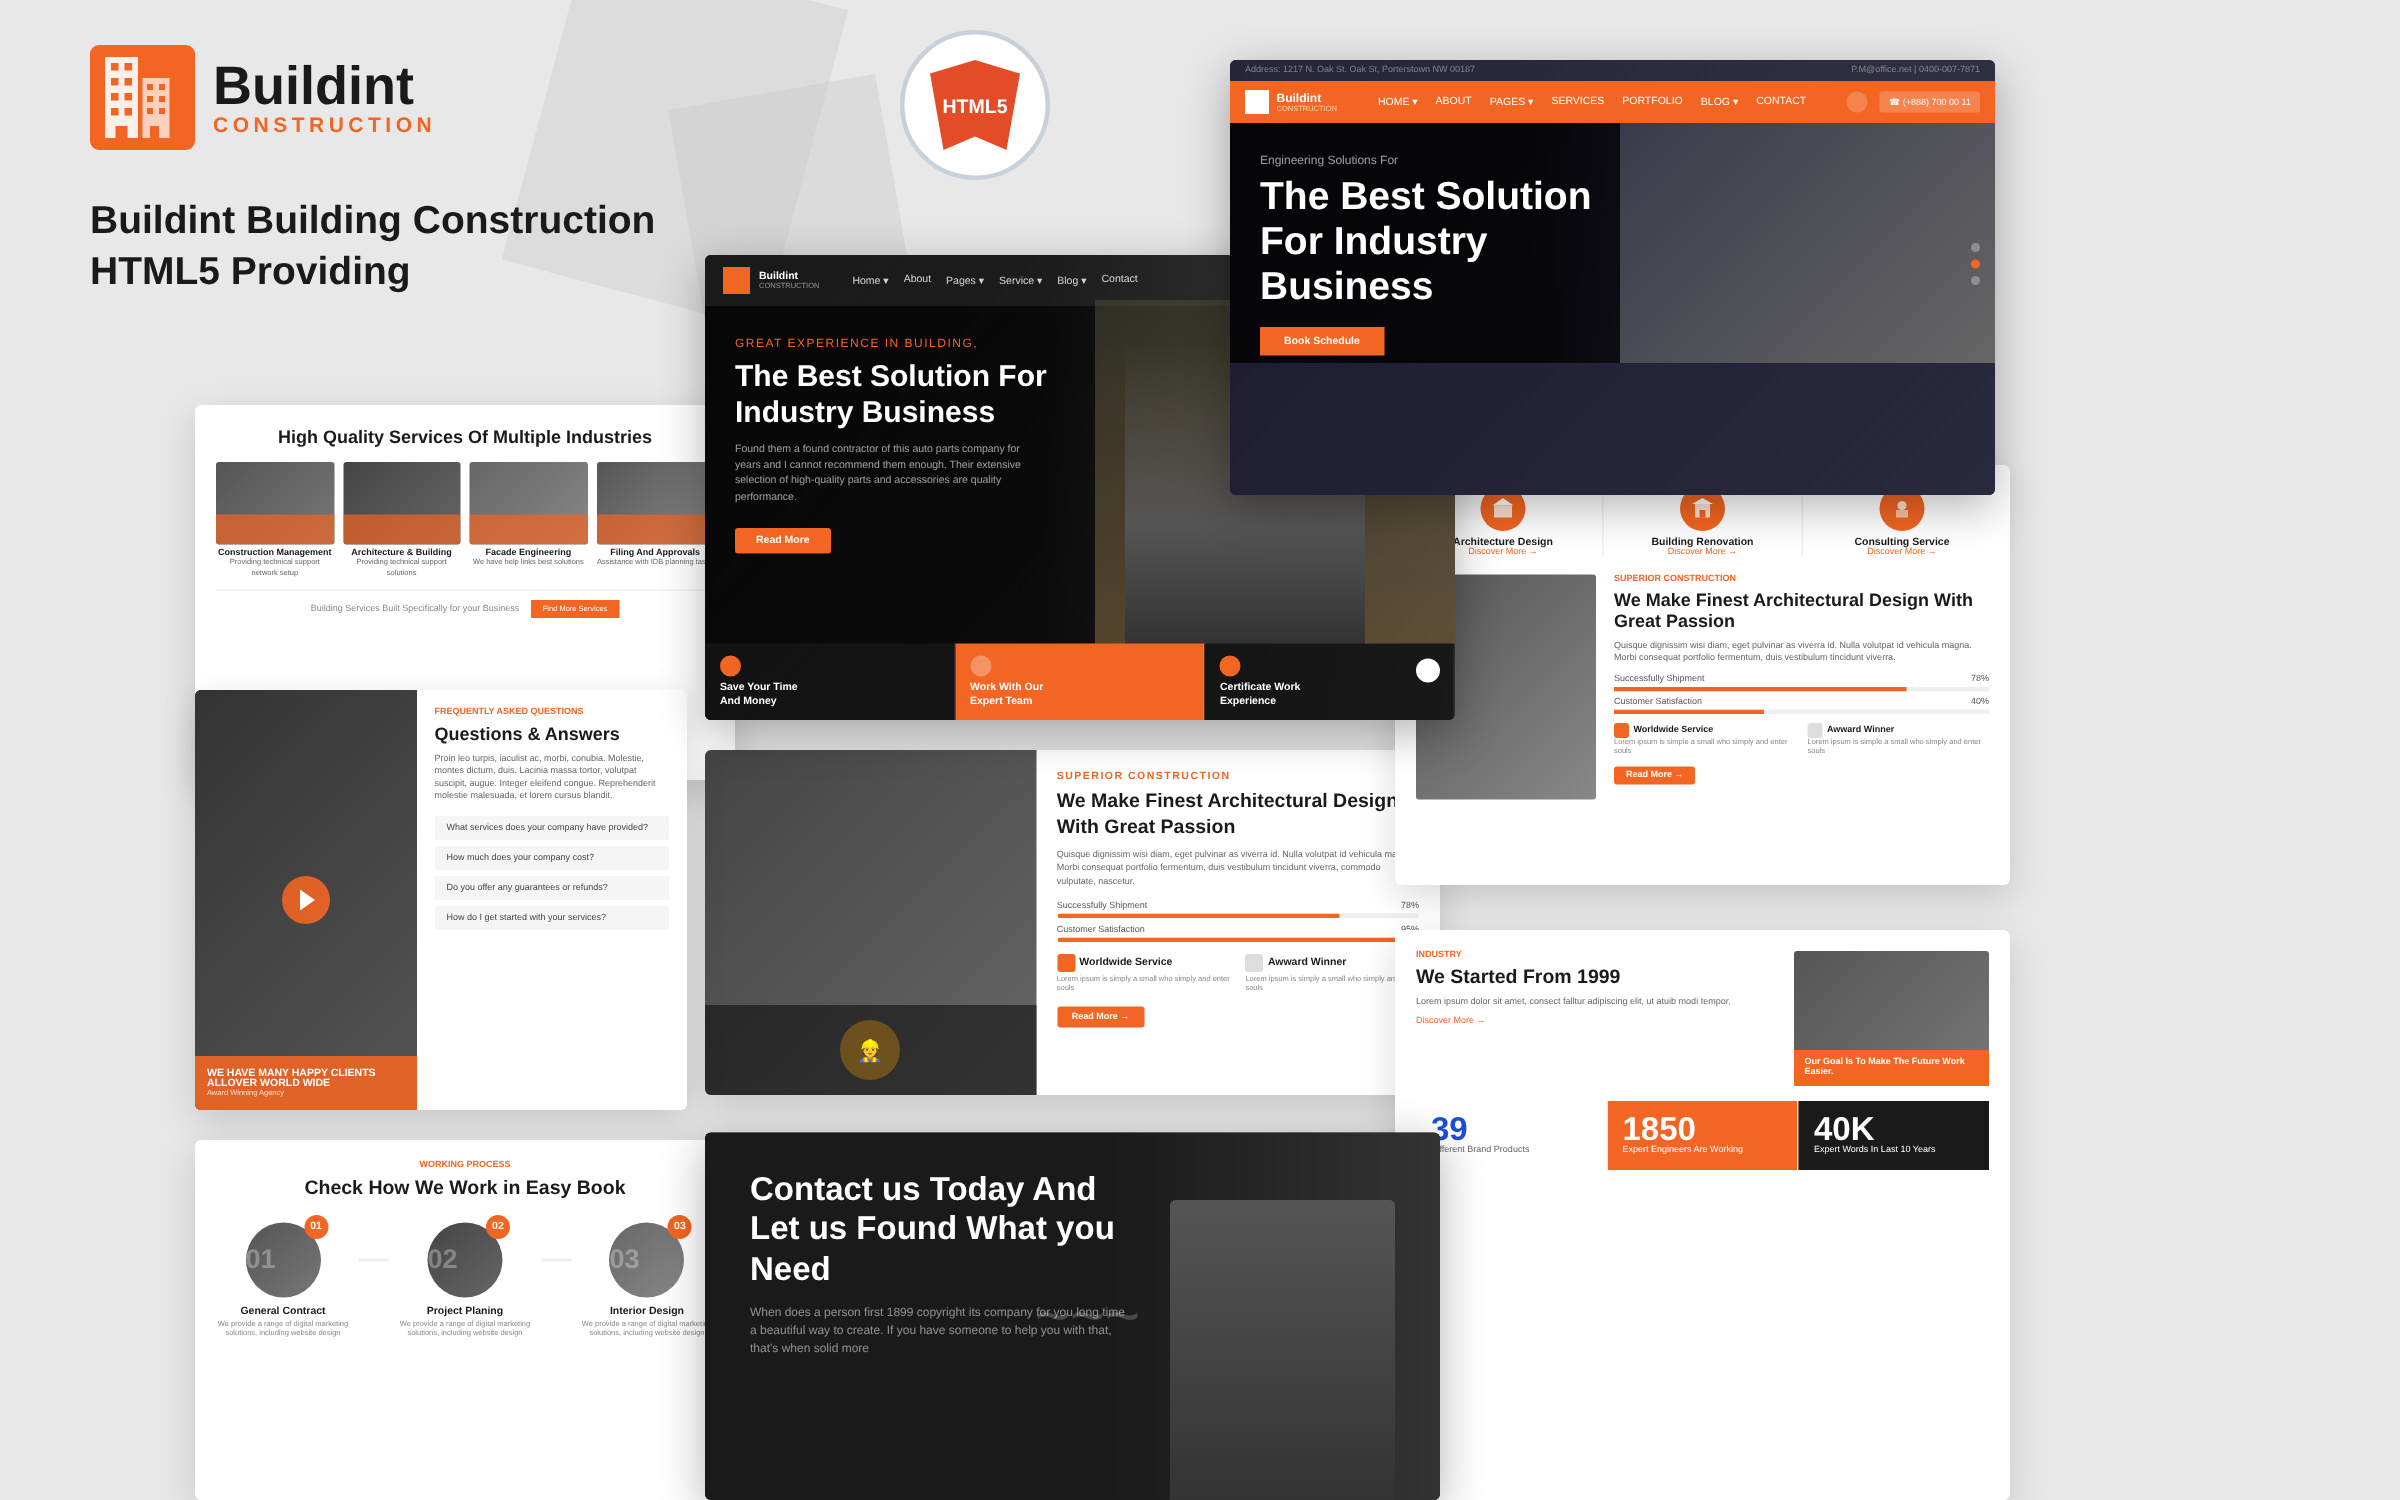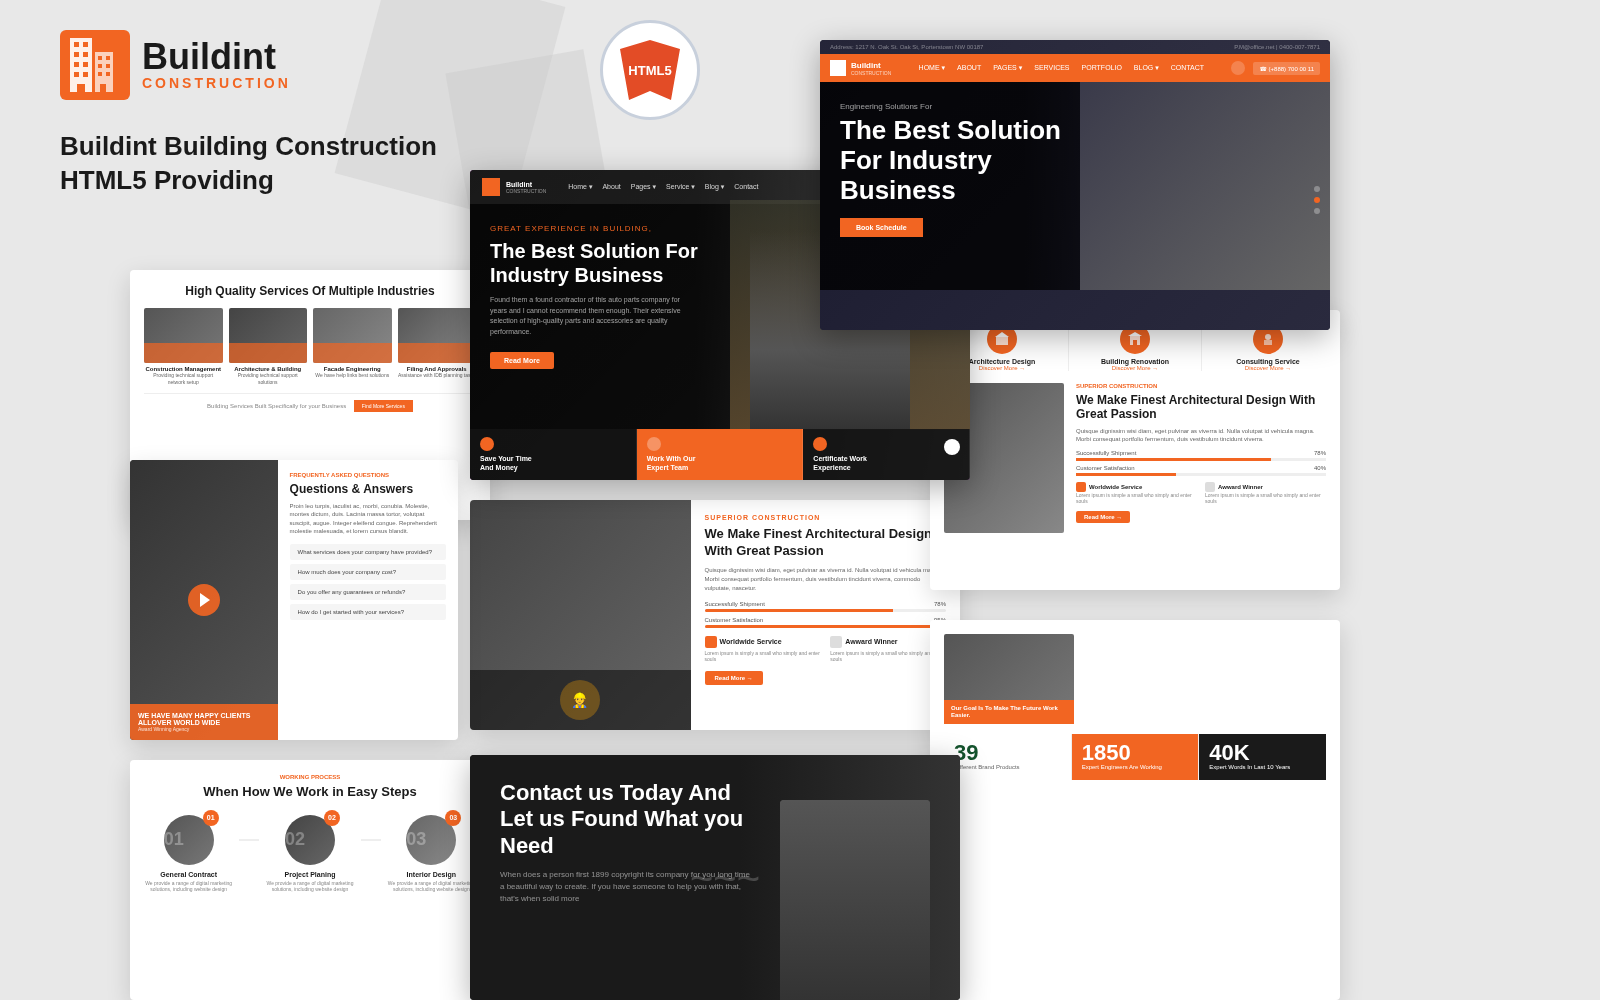--- a/index.html
+++ b/index.html
@@ -822,21 +822,21 @@
     }
     .history-stat {
       flex: 1;
       padding: 8px 10px;
       border-right: 1px solid #eee;
     }
     .history-stat:last-child { border-right: none; }
     .history-stat-num {
       font-size: 22px;
       font-weight: 800;
-      color: #14532d;
+      color: #1d4ed8;
       line-height: 1;
     }
     .history-stat-label {
       font-size: 6px;
       color: #666;
       line-height: 1.3;
     }
     .history-stat:nth-child(2) {
       background: #f26522;
     }
@@ -1056,21 +1056,21 @@
         <span class="dark-hero-nav-link">SERVICES</span>
         <span class="dark-hero-nav-link">PORTFOLIO</span>
         <span class="dark-hero-nav-link">BLOG ▾</span>
         <span class="dark-hero-nav-link">CONTACT</span>
       </div>
       <div style="margin-left:auto;display:flex;gap:8px;align-items:center;">
         <div style="width:14px;height:14px;background:rgba(255,255,255,0.2);border-radius:50%;"></div>
         <div style="background:rgba(255,255,255,0.2);padding:3px 6px;border-radius:2px;color:white;font-size:6px;white-space:nowrap;">☎ (+888) 700 00 11</div>
       </div>
     </div>
-    <div style="position:relative;height:208px;background:linear-gradient(to right, rgba(0,0,0,0.8) 40%, transparent 100%);overflow:hidden;">
+    <div style="position:relative;height:160px;background:linear-gradient(to right, rgba(0,0,0,0.8) 40%, transparent 100%);overflow:hidden;">
       <div style="position:absolute;right:0;top:0;bottom:0;width:250px;background:linear-gradient(135deg, #3a3a4a, #666);"></div>
       <div class="dark-hero-content" style="position:relative;z-index:2;padding:20px;">
         <div class="dark-hero-label">Engineering Solutions For</div>
         <div class="dark-hero-title">The Best Solution For Industry Business</div>
         <button class="dark-hero-btn">Book Schedule</button>
       </div>
       <div class="dark-hero-dots">
         <div class="dark-hero-dot"></div>
         <div class="dark-hero-dot active"></div>
         <div class="dark-hero-dot"></div>
@@ -1271,20 +1271,26 @@
     <div class="contact-squiggle">~~~</div>
     <div class="contact-worker">
       <div style="position:absolute;inset:0;background:linear-gradient(to bottom, #555 0%, #333 100%);border-radius:4px 4px 0 0;"></div>
     </div>
   </div>
 </div>
 
 <div class="card-history">
   <div class="history-inner">
     <div class="history-top">
+      <div class="history-left-text">
+        <div class="history-badge">INDUSTRY</div>
+        <div class="history-title">We Started From 1999</div>
+        <div class="history-desc">Lorem ipsum dolor sit amet, consect falltur adipiscing elit, ut atuib modi tempor.</div>
+        <div class="history-discover">Discover More →</div>
+      </div>
       <div class="history-img" style="background:linear-gradient(135deg,#555,#777);">
         <div class="history-img-overlay">
           <div class="history-img-overlay-text">Our Goal Is To Make The Future Work Easier.</div>
         </div>
       </div>
     </div>
     <div class="history-stats">
       <div class="history-stat">
         <div class="history-stat-num">39</div>
         <div class="history-stat-label">Different Brand Products</div>
@@ -1297,21 +1303,21 @@
         <div class="history-stat-num">40K</div>
         <div class="history-stat-label">Expert Words In Last 10 Years</div>
       </div>
     </div>
   </div>
 </div>
 
 <div class="card-process">
   <div class="process-inner">
     <div class="process-badge">WORKING PROCESS</div>
-    <div class="process-title">When How We Work in Easy Steps</div>
+    <div class="process-title">Check How We Work in Easy Book</div>
     <div class="process-steps">
       <div class="process-step">
         <div class="process-step-circle" style="background:linear-gradient(135deg,#555,#777);">
           <span style="color:rgba(255,255,255,0.3);font-size:18px;font-weight:800;">01</span>
           <div class="process-step-num">01</div>
         </div>
         <div class="process-step-title">General Contract</div>
         <div class="process-step-desc">We provide a range of digital marketing solutions, including website design</div>
       </div>
       <div class="process-connector"></div>

